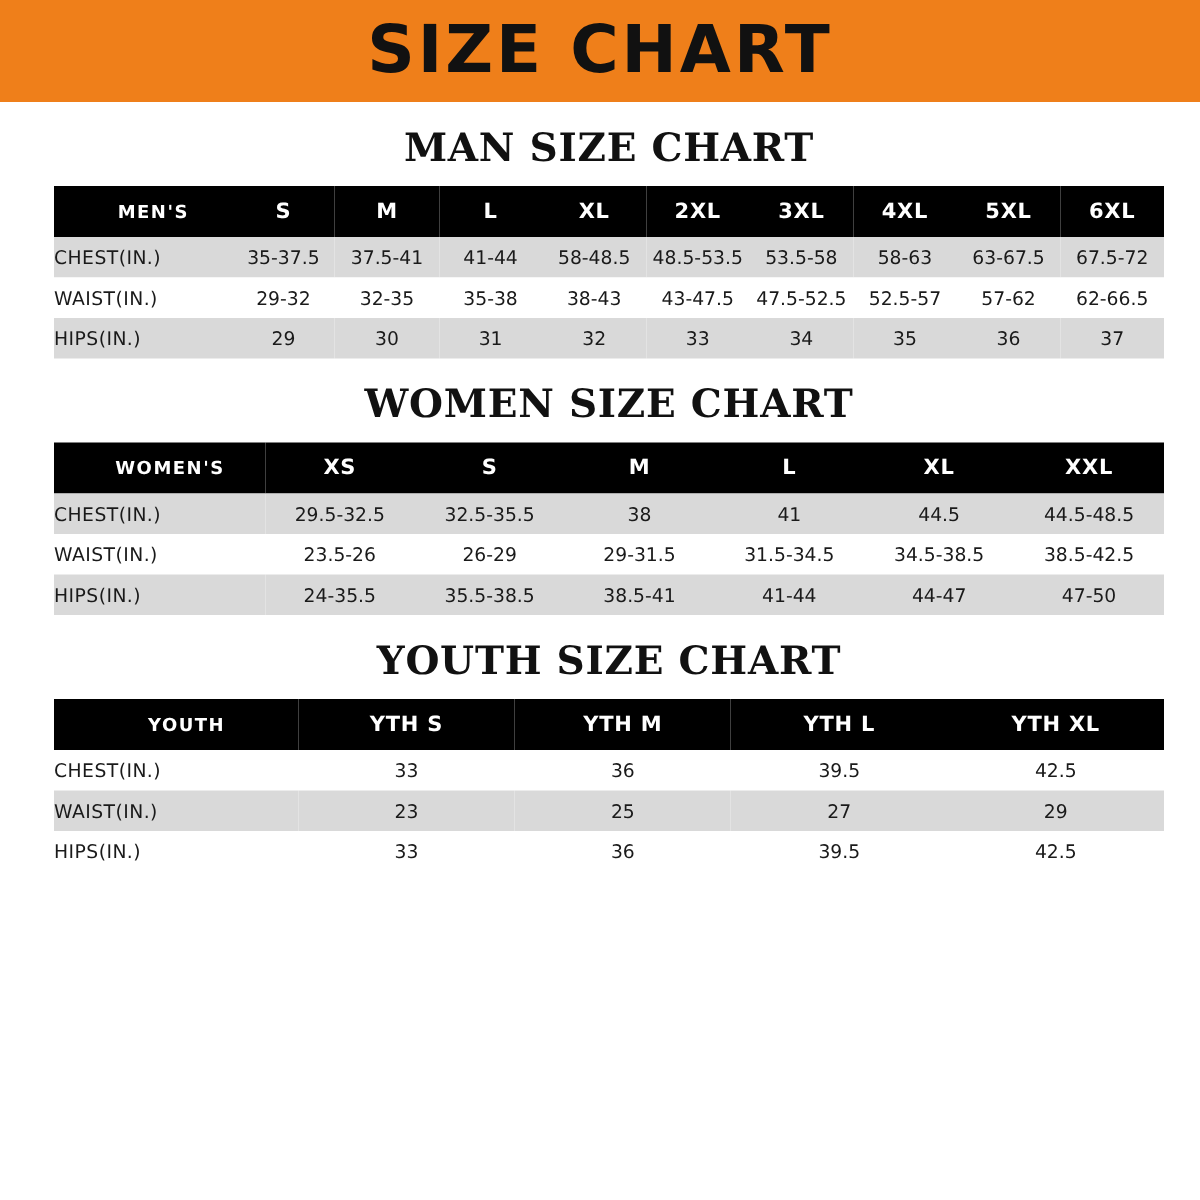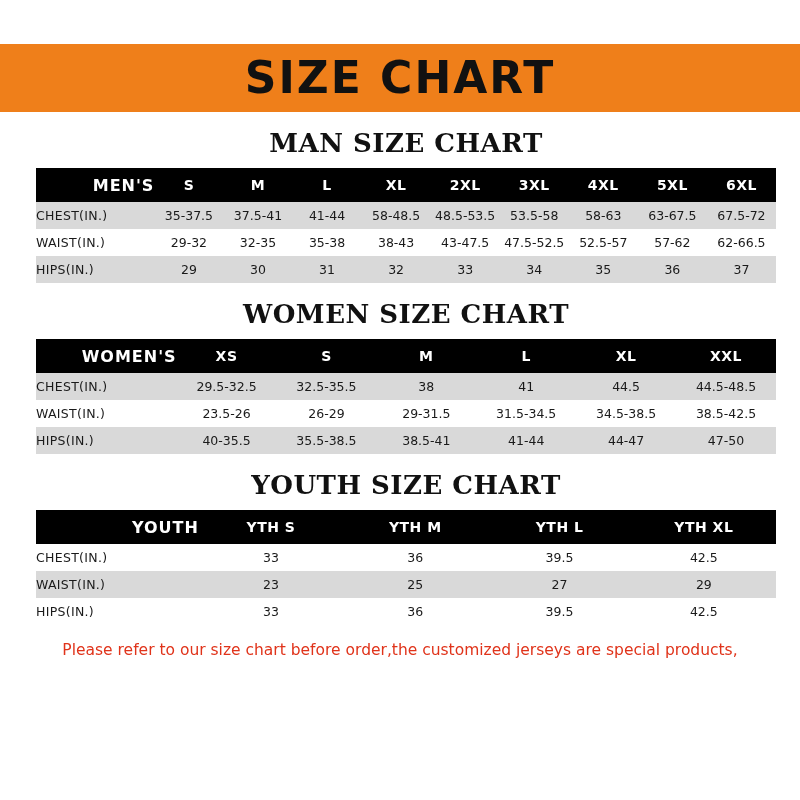--- a/index.html
+++ b/index.html
@@ -21,21 +21,20 @@
     background: #ffffff;
   }
   
   .banner {
     width: 100%;
     height: 68px;
     background: #ef7f1a;
     display: flex;
     align-items: center;
     justify-content: center;
-    margin-top: 44px;
   }
   .banner-title {
     font-family: "DejaVu Sans", sans-serif;
     font-weight: bold;
     font-size: 44px;
     letter-spacing: 2px;
     color: #111111;
     line-height: 1;
     text-align: center;
   }
@@ -71,23 +70,23 @@
   }
   table.size-table thead th {
     background: #000000;
     color: #ffffff;
     font-weight: bold;
     height: 34px;
     font-size: 14px;
     letter-spacing: 0.5px;
   }
   table.size-table thead th.rowhead {
-    text-align: right;
+    text-align: center;
     padding-left: 14px;
-    font-size: 16px;
+    font-size: 12px;
     letter-spacing: 1px;
   }
   table.size-table tbody td.rowhead {
     font-weight: normal;
     font-size: 12.5px;
     letter-spacing: 0.3px;
     text-align: left;
     color: #1a1a1a;
   }
   table.size-table tbody tr.shade td {
@@ -229,21 +228,21 @@
           <td class="rowhead">WAIST(IN.)</td>
           <td>23.5-26</td>
           <td>26-29</td>
           <td>29-31.5</td>
           <td>31.5-34.5</td>
           <td>34.5-38.5</td>
           <td>38.5-42.5</td>
         </tr>
         <tr class="shade">
           <td class="rowhead">HIPS(IN.)</td>
-          <td>40-35.5</td>
+          <td>24-35.5</td>
           <td>35.5-38.5</td>
           <td>38.5-41</td>
           <td>41-44</td>
           <td>44-47</td>
           <td>47-50</td>
         </tr>
       </tbody>
     </table>
   </div>
 
@@ -286,16 +285,15 @@
           <td>33</td>
           <td>36</td>
           <td>39.5</td>
           <td>42.5</td>
         </tr>
       </tbody>
     </table>
   </div>
 
   <div class="note">
-    <div>Please refer to our size chart before order,the customized jerseys are special products,</div>
   </div>
 
 </div>
 
 </body></html>

